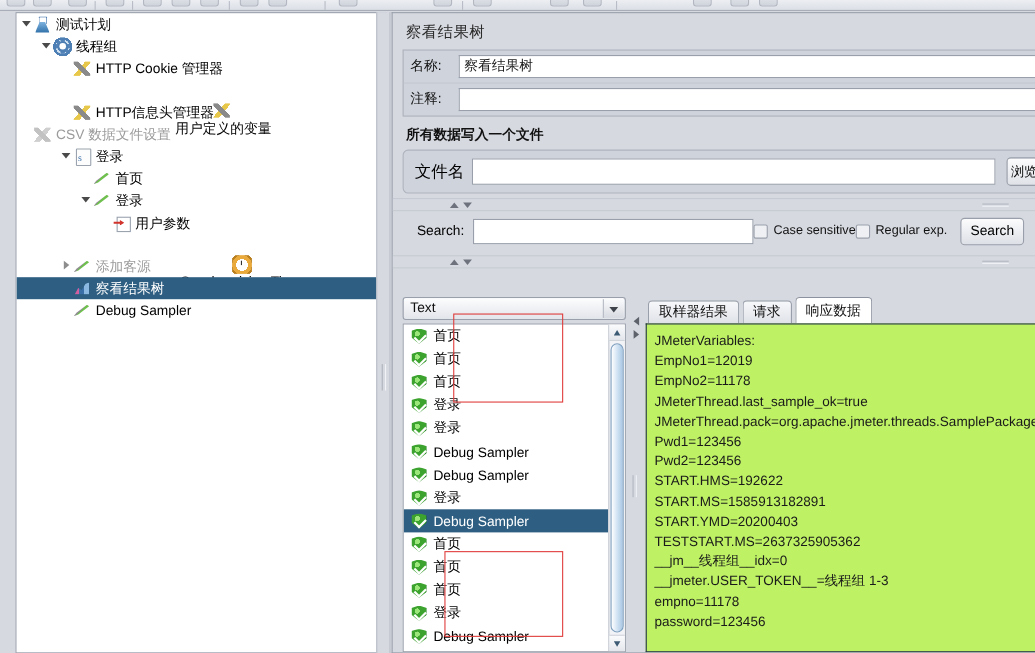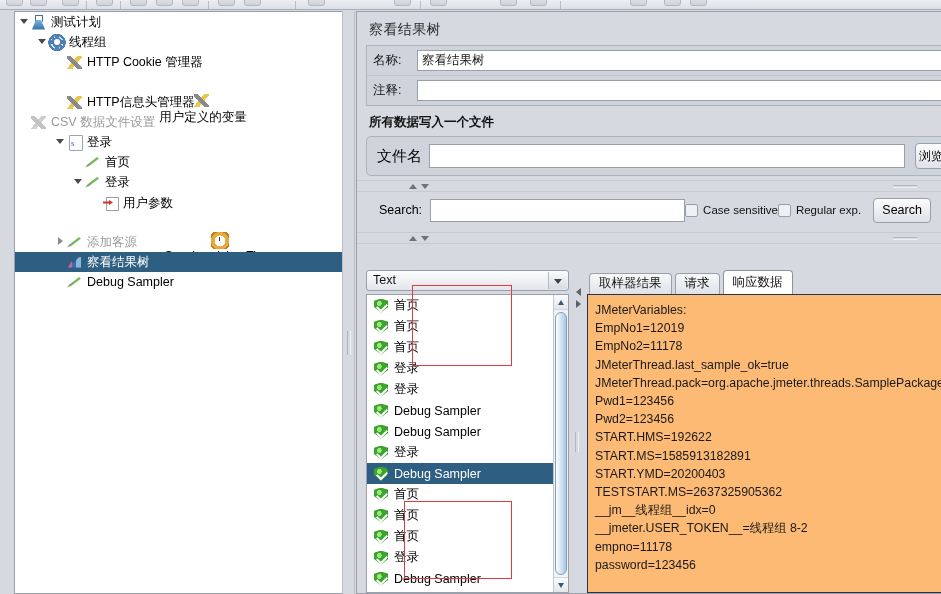--- a/index.html
+++ b/index.html
@@ -344,21 +344,21 @@
     border-radius: 4px 4px 0 0;
     color: #111; white-space: nowrap;
   }
   .tab.active {
     height: 24px; line-height: 22px;
     background: #ffffff;
     border-color: #8d939e;
   }
   .resp-wrap {
     position: absolute; left: 2px; top: 24px; right: 0; bottom: 0;
-    background: #fdba74;
+    background: #bef264;
     border: 1px solid #26364a;
     border-right: none;
     overflow: hidden;
   }
   .resp-inner { padding: 6px 0 0 7px; }
   .resp-line {
     font-size: 12.3px; line-height: 18.2px; color: #1a1a1a;
     white-space: nowrap;
   }
 
@@ -635,21 +635,21 @@
               <div class="resp-line">EmpNo2=11178</div>
               <div class="resp-line">JMeterThread.last_sample_ok=true</div>
               <div class="resp-line">JMeterThread.pack=org.apache.jmeter.threads.SamplePackage</div>
               <div class="resp-line">Pwd1=123456</div>
               <div class="resp-line">Pwd2=123456</div>
               <div class="resp-line">START.HMS=192622</div>
               <div class="resp-line">START.MS=1585913182891</div>
               <div class="resp-line">START.YMD=20200403</div>
               <div class="resp-line">TESTSTART.MS=2637325905362</div>
               <div class="resp-line">__jm__线程组__idx=0</div>
-              <div class="resp-line">__jmeter.USER_TOKEN__=线程组 8-2</div>
+              <div class="resp-line">__jmeter.USER_TOKEN__=线程组 1-3</div>
               <div class="resp-line">empno=11178</div>
               <div class="resp-line">password=123456</div>
             </div>
         </div>
       </div>
 
     </div>
   </div>
 
   <div id="annotation-layer">

